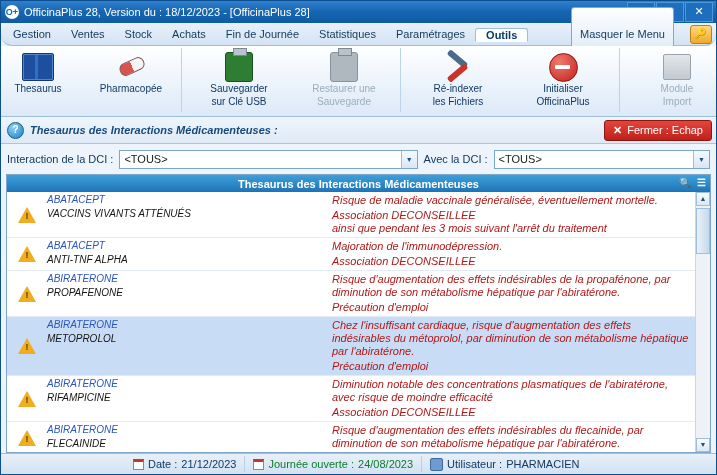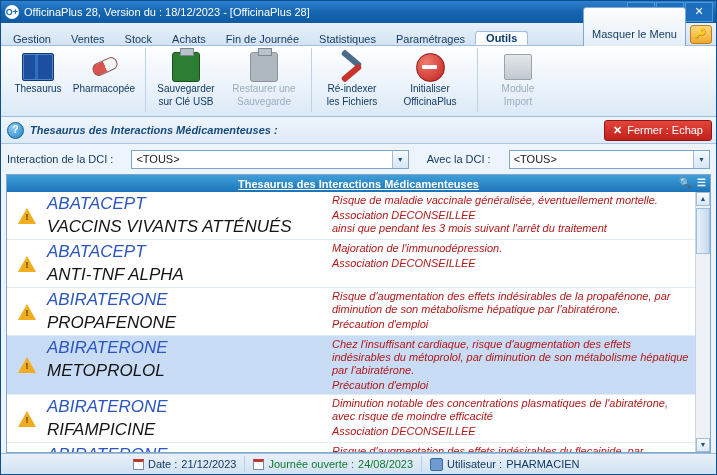--- a/index.html
+++ b/index.html
@@ -61,23 +61,24 @@
     display: inline-block;
   }
   .winbtn.close { background: #1d6fbd; margin-right: 3px; }
 
   
   .menubar {
     height: 22px;
     background: linear-gradient(to bottom, #e9f1fa, #d3e3f4);
     border-bottom: 1px solid #9dbfdd;
     display: flex;
-    align-items: flex-end;
+    align-items: center;
     flex: none;
     padding-left: 2px;
+    border-radius: 11px;
   }
   .menuitem {
     padding: 0 10px;
     display: flex;
     align-items: center;
     color: #12395f;
     font-size: 11px;
     white-space: nowrap;
   }
   .menuitem.active {
@@ -91,21 +92,21 @@
   }
   .menubar .spacer { flex: 1 1 auto; }
   .btn-masquer {
     align-self: center;
     background: linear-gradient(to bottom, #fdfefe, #dae8f6);
     border: 1px solid #7fa9cd;
     border-radius: 3px;
     padding: 20px 8px;
     font-size: 11px;
     color: #12395f;
-    margin-right: 4px;
+    margin-right: 16px;
     white-space: nowrap;
   }
   .btn-key {
     align-self: center;
     width: 20px; height: 17px;
     background: linear-gradient(to bottom, #ffd980, #f0a92a);
     border: 1px solid #b8801a;
     border-radius: 3px;
     margin-right: 4px;
     font-size: 10px;
@@ -123,22 +124,23 @@
     align-items: flex-start;
     padding: 2px 0 0 4px;
     flex: none;
     position: relative;
   }
   .tb-group {
     display: flex;
     align-items: flex-start;
     height: 64px;
     border-right: 1px solid #bcd4ea;
-    padding-right: 8px;
-    margin-right: 1px;
+    padding-right: 17px;
+    margin-right: 18px;
+    gap: 27px;
   }
   .tb-group.last { border-right: none; }
   .tbitem {
     width: 66px;
     height: 62px;
     display: flex;
     flex-direction: column;
     align-items: center;
     justify-content: flex-start;
     text-align: center;
@@ -290,21 +292,21 @@
   .btn-fermer .x { font-weight: bold; }
 
   
   .filterrow {
     height: 30px;
     background: #eef4fb;
     display: flex;
     align-items: center;
     padding: 0 6px;
     flex: none;
-    gap: 18px;
+    gap: 6px;
   }
   .flabel { color: #123a63; font-size: 11px; white-space: nowrap; }
   .combo {
     height: 19px;
     border: 1px solid #7ea6c9;
     background: #fff;
     display: flex;
     align-items: center;
     font-size: 11px;
     color: #1a1a1a;
@@ -340,21 +342,20 @@
     height: 17px;
     background: linear-gradient(to bottom, #3f9fd8, #1c74b8);
     color: #fff;
     font-size: 11px;
     font-weight: bold;
     display: flex;
     align-items: center;
     justify-content: center;
     position: relative;
     flex: none;
-    text-decoration: underline;
   }
   .grid-title .tools {
     position: absolute; right: 4px; top: 2px;
     display: flex; gap: 5px; font-size: 10px; color: #eaf4fb;
   }
   .grid-body {
     flex: 1 1 auto;
     position: relative;
     overflow: hidden;
     background: #fff;
@@ -390,21 +391,21 @@
     font-size: 9px;
     font-weight: bold;
     line-height: 10px;
     text-align: center;
   }
   .row .c-dci {
     width: 285px;
     flex: none;
     padding: 2px 4px 2px 0;
     box-sizing: border-box;
-    font-size: 17px;
+    font-size: 10px;
     font-style: italic;
   }
   .row .c-dci .d1 { color: #2b55c0; margin-bottom: 3px; }
   .row .c-dci .d2 { color: #141414; }
   .row .c-risk {
     flex: 1 1 auto;
     padding: 2px 6px 2px 0;
     box-sizing: border-box;
     font-size: 11px;
     font-style: italic;

